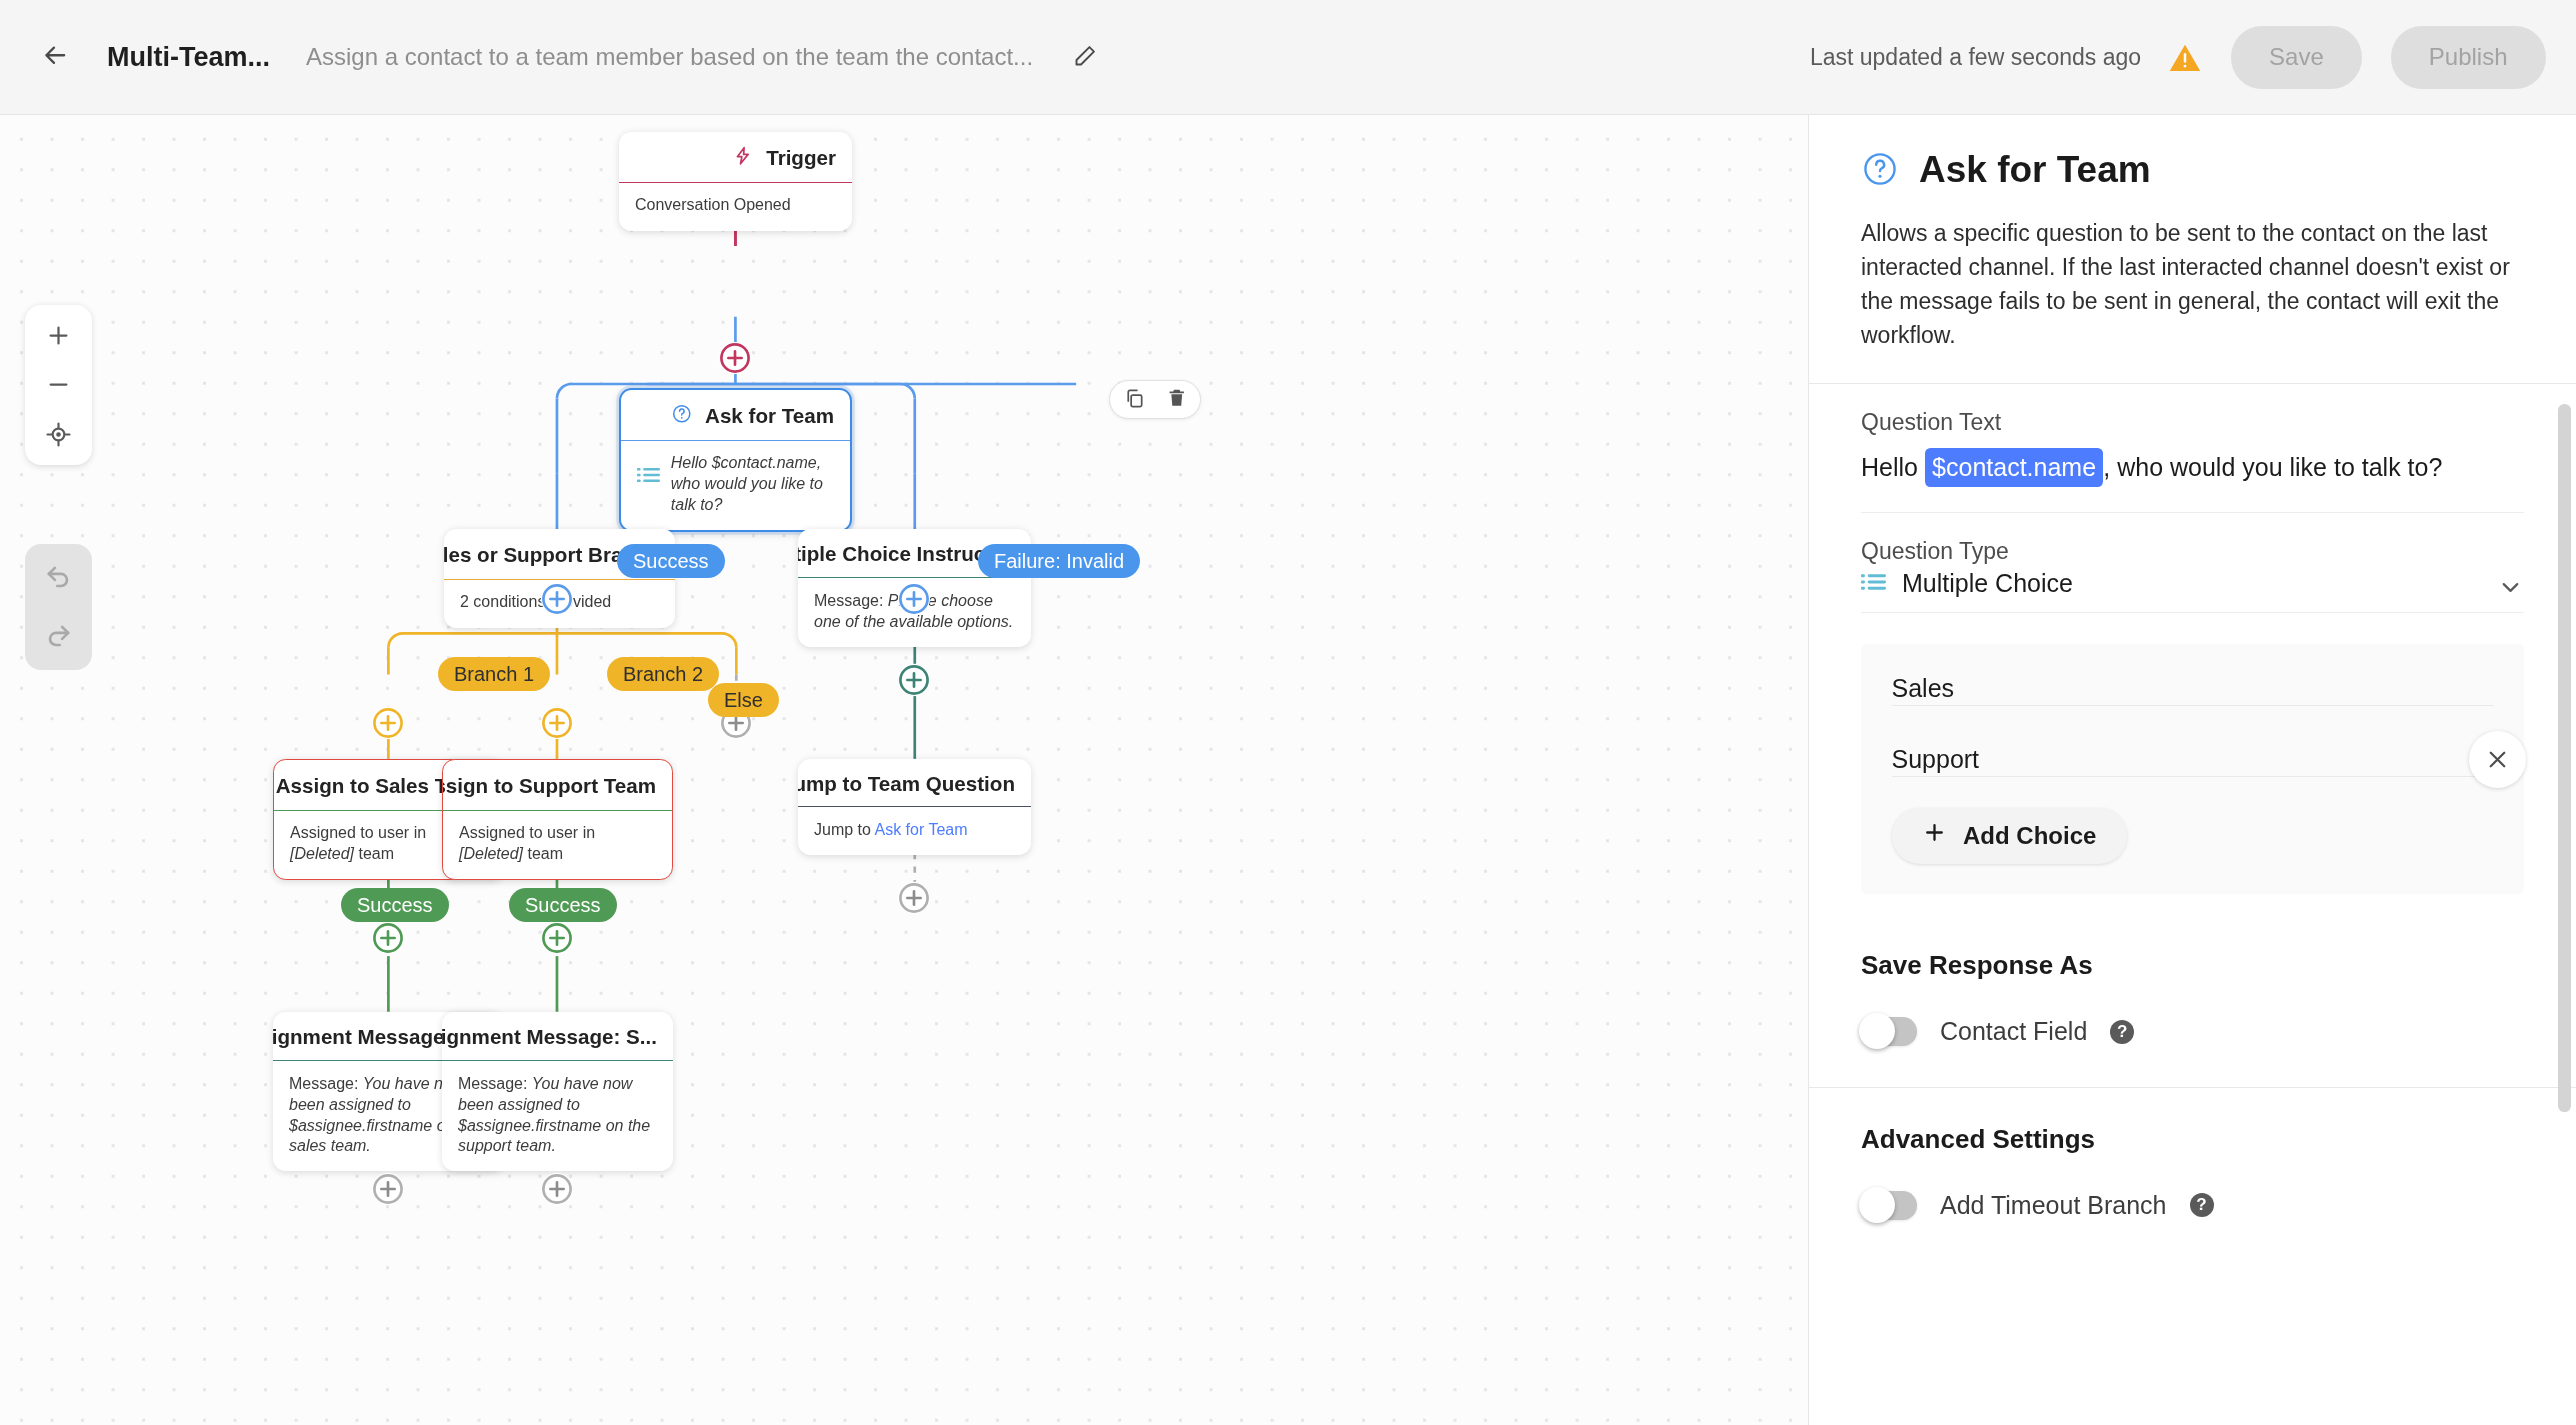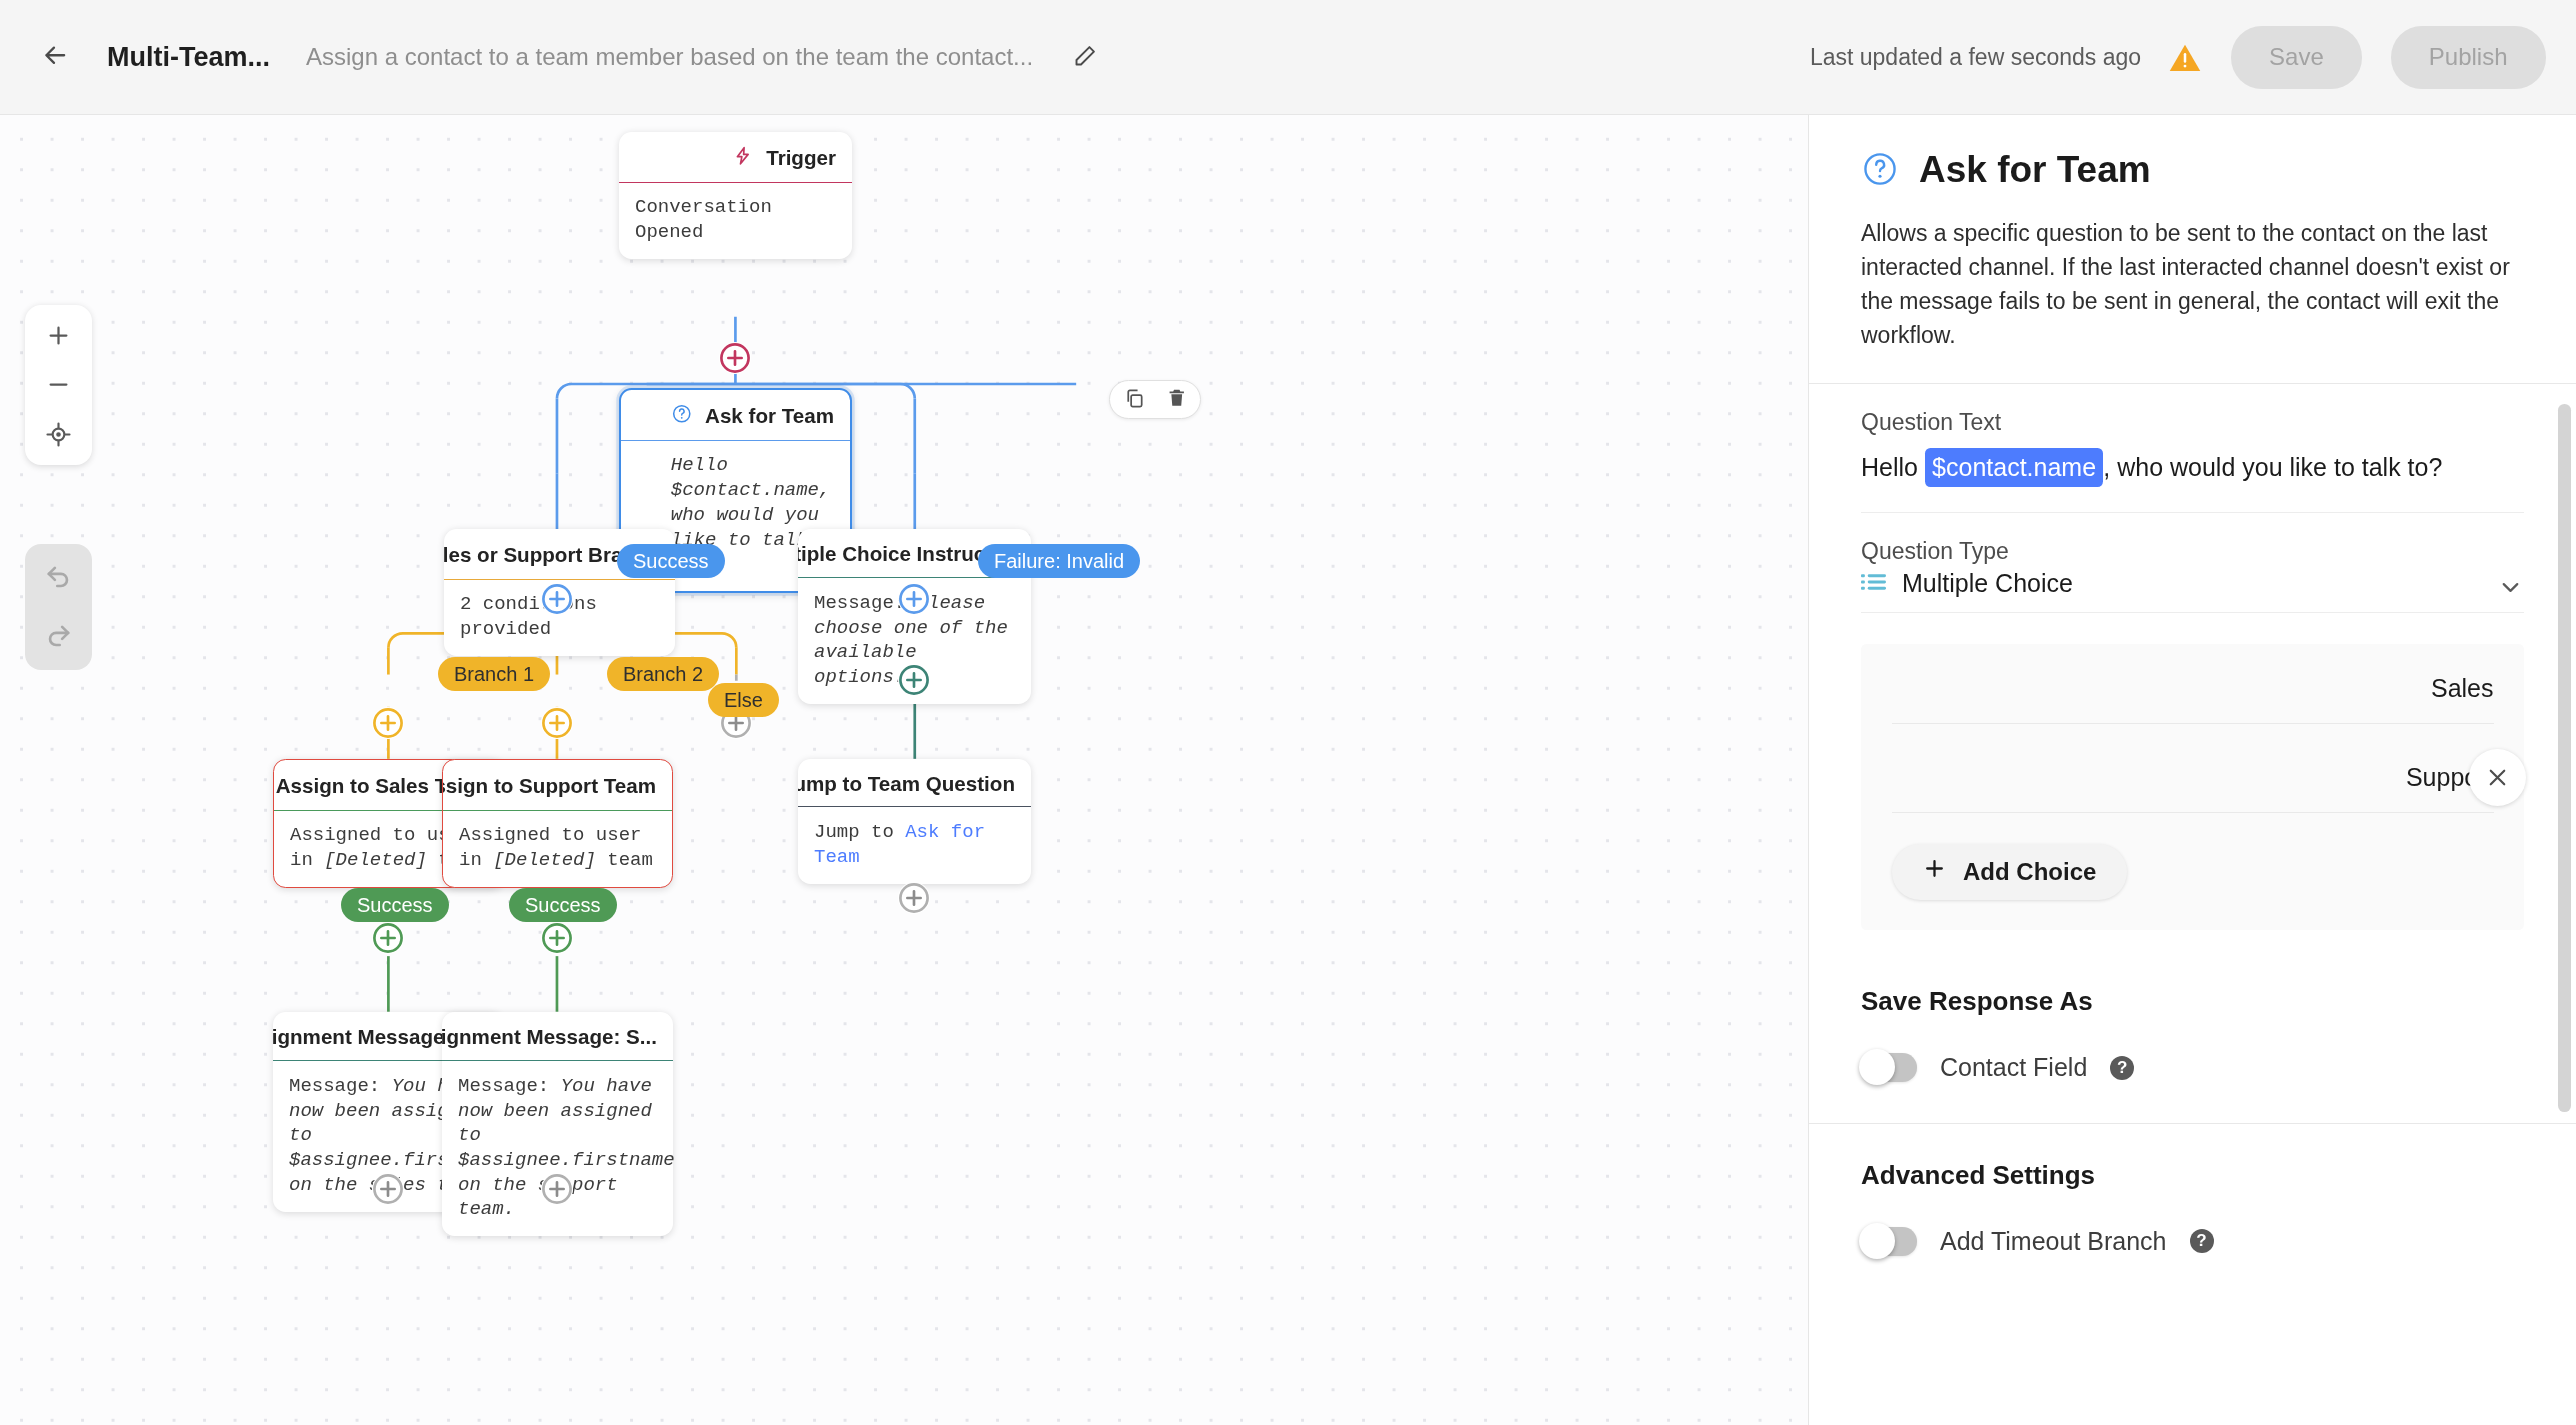--- a/index.html
+++ b/index.html
@@ -84,22 +84,22 @@
     box-shadow:0 1.8px 7.2px rgba(0,0,0,.13);
     z-index:10;
   }
   .node .nhead{
     display:flex; align-items:center; gap:12.6px;
     padding:12.6px 16px 10.8px 16px;
     font-size:20.6px; font-weight:700; color:#232323;
     white-space:nowrap; overflow:hidden;justify-content:flex-end;
   }
   .node .nbody{
-    padding:12.6px 16px 14.3px 16px; font-size:19px; color:#3c3c3c;
-    line-height:1.30; display:flex; gap:10.8px; align-items:flex-end;font-family:Liberation Mono, monospace;
+    padding:12.6px 16px 14.3px 16px; font-size:16px; color:#3c3c3c;
+    line-height:1.30; display:flex; gap:10.8px; align-items:flex-start;
   }
   .node .nbody .it{ font-style:italic; }
   .node.sel{ border:2.2px solid #3f8ce8; box-shadow:0 0 0 2.7px rgba(63,140,232,.18),0 1.8px 9px rgba(0,0,0,.15); }
   .node.err{ border:1.8px solid #e04a3f; }
 
   .hr-red{ border-bottom:1.8px solid #c2365f; margin:0 0 0 0; }
   .hr-blue{ border-bottom:1.4px solid #5b9bec; }
   .hr-amber{ border-bottom:1.4px solid #e8a93a; }
   .hr-green{ border-bottom:1.4px solid #4a9a5b; }
   .hr-teal{ border-bottom:1.4px solid #3d8476; }
@@ -158,22 +158,22 @@
     padding-bottom:14.3px; border-bottom:0.9px solid #ededed;
     font-size:25px; color:#1b1b1b; position:relative; cursor:pointer;
   }
   .qtype .chev{ position:absolute; right:0; top:5.4px; }
 
   .choices{
     margin:30.5px 52px 0 52px; background:#fafafa; border-radius:5.4px;
     padding:30.5px 30.5px 30.5px 30.5px; position:relative;
   }
   .choice{
-    position:relative; font-size:25px; color:#1b1b1b; padding-bottom:20px;
-    border-bottom:0.9px solid #e9e9e9; margin-bottom:39px;text-align:right;
+    position:relative; font-size:25px; color:#1b1b1b; padding-bottom:2px;
+    border-bottom:0.9px solid #e9e9e9; margin-bottom:39px;
   }
   .choice:last-of-type{ margin-bottom:30.5px; }
   .choice-x{
     position:absolute; right:-32px; top:-14.3px; width:57px;height:57px;
     border-radius:50%; background:#fff; box-shadow:0 0.9px 4.5px rgba(0,0,0,.16);
     display:flex;align-items:center;justify-content:center; cursor:pointer;
   }
   .add-choice{
     display:inline-flex; align-items:center; gap:16px;
     height:56px; padding:0 30.5px; border-radius:28px; background:#f3f3f3;

